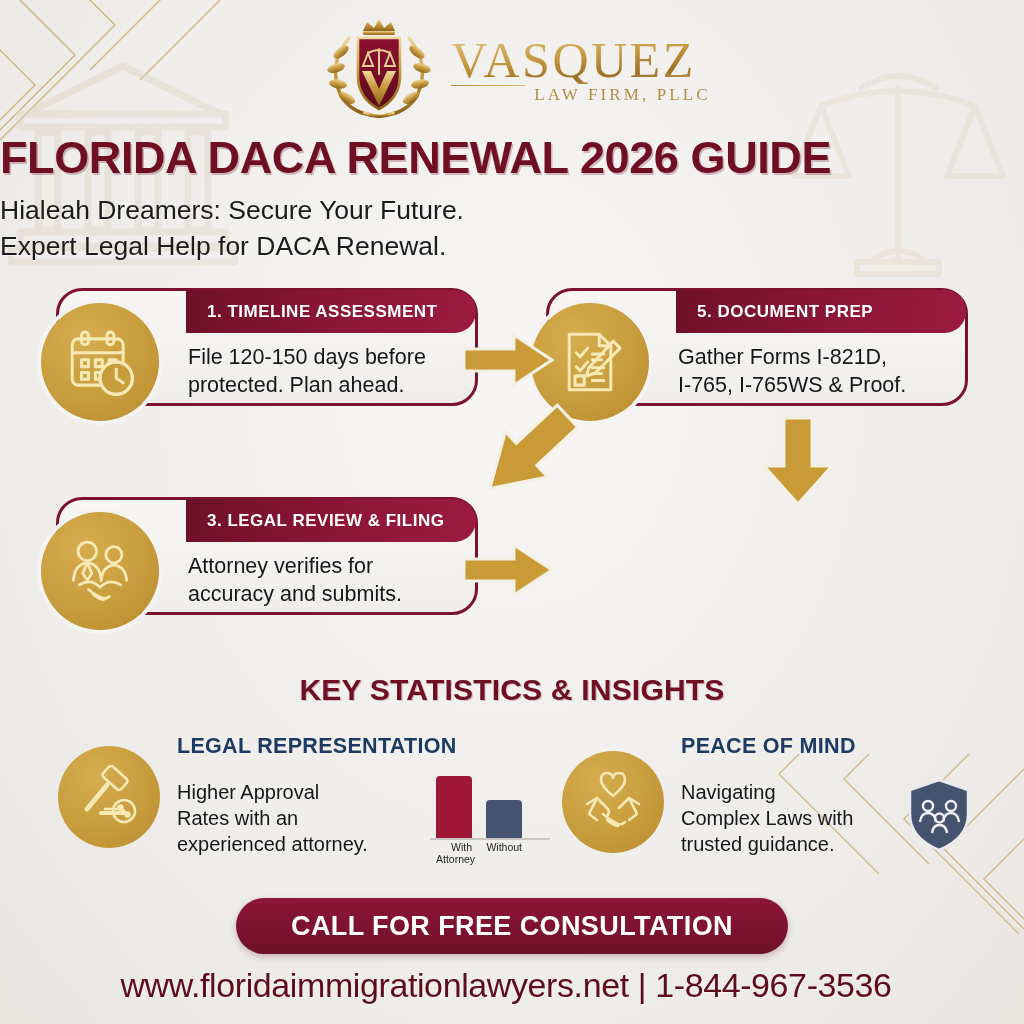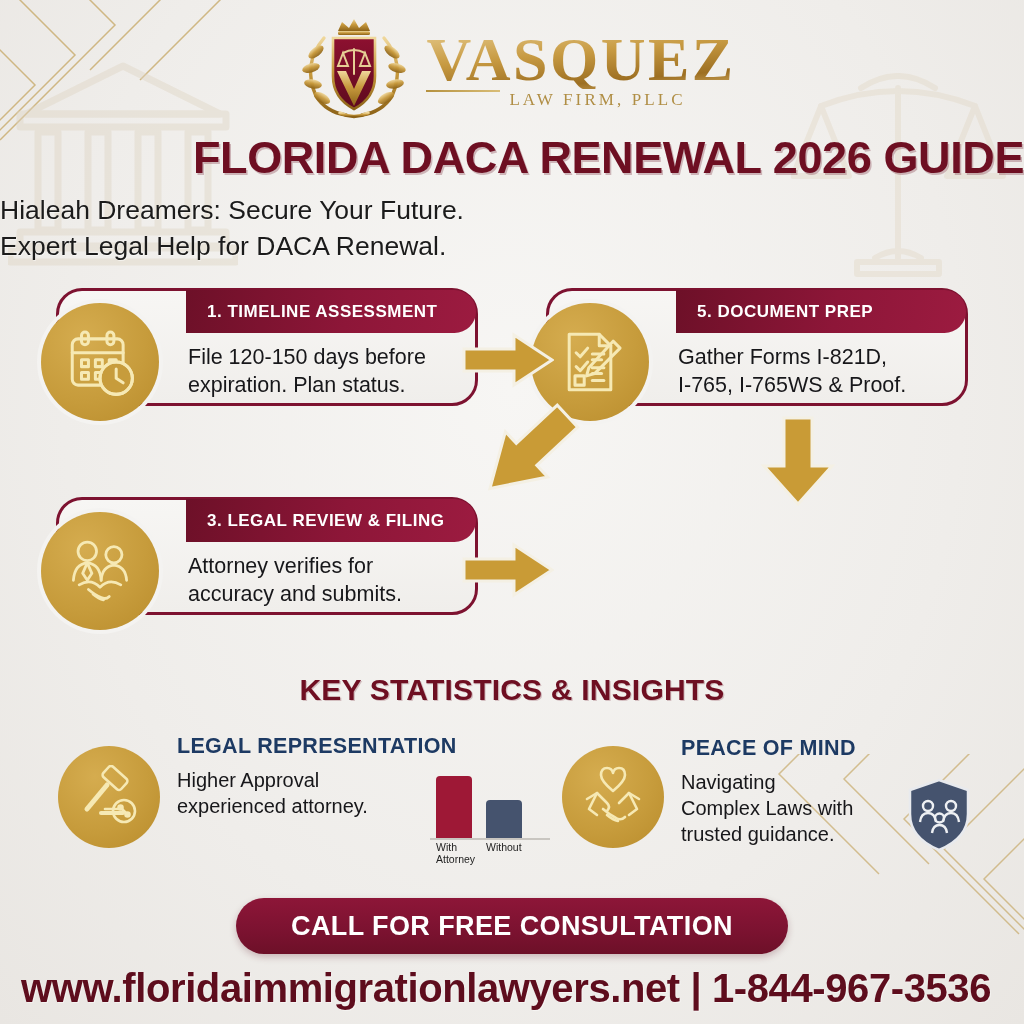--- a/index.html
+++ b/index.html
@@ -27,36 +27,36 @@
 
   
   .logo-wrap {
     position: absolute; top: 14px; left: 0; right: 0;
     display: flex; justify-content: center; align-items: center; gap: 6px;
     height: 108px;
   }
   .crest { width: 132px; height: 104px; }
   .wordmark { display: flex; flex-direction: column; align-items: flex-start; margin-top: 4px; }
   .wordmark .brand {
-    font-size: 62px; font-weight: 700; letter-spacing: 2.5px;
+    font-size: 50px; font-weight: 400; letter-spacing: 2.5px;
     line-height: .96;
     background: linear-gradient(175deg,#e5c98a 0%,#c79a42 42%,#9d6f22 78%,#d7b26a 100%);
     -webkit-background-clip: text; background-clip: text; color: transparent;
     font-family: "Liberation Serif", serif;
   }
   .wordmark .sub-row { display: flex; align-items: flex-start; gap: 9px; width: 100%; margin-top: 1px; }
   .wordmark .rule { flex: 0 0 74px; height: 1.5px; background: linear-gradient(90deg,#b5913f,#d9bd77); }
   .wordmark .subbrand {
     font-size: 17px; letter-spacing: 3.1px; color: #b08e45;
     font-family: "Liberation Serif", serif; white-space: nowrap;
   }
 
   
   .title {
-    position: absolute; top: 132px; left: 0; right: 0; text-align: right;
+    position: absolute; top: 132px; left: 0; right: 0; text-align: left;
     font-size: 45px; font-weight: bold; letter-spacing: -.4px;
     color: #6e0f22;
     text-shadow: 1.5px 1.5px 0 rgba(120,40,55,.30);
     font-family: "Liberation Sans", sans-serif;
   }
   .subtitle {
     position: absolute; top: 192px; left: 0; right: 0; 
     font-size: 26.5px; color: #1b1b1b; line-height: 1.36; font-weight: 400;
   }
   .subtitle div { text-shadow: .7px .7px 0 rgba(255,255,255,.5); }
@@ -117,49 +117,49 @@
 
   .stat-circle {
     width: 102px; height: 102px; border-radius: 50%; flex: 0 0 102px;
     background: radial-gradient(circle at 36% 30%, #d5ac4f 0%, #c79c3c 55%, #b98c2c 100%);
     display: flex; align-items: center; justify-content: center; margin-top: 18px;
   }
   .stat-circle svg { width: 64px; height: 64px; }
   .stat-text { margin-left: 17px; padding-top: 6px; }
   .stat-head {
     font-size: 21.5px; font-weight: bold; color: #1d3a63; letter-spacing: .3px;
-    margin-bottom: 8px;
+    margin-bottom: 20px;
   }
   .stat-desc { font-size: 20px; line-height: 1.3; color: #17171a; }
 
   
   .minichart { position: absolute; left: 430px; top: 770px; width: 120px; height: 92px; }
   .mc-plot { position: relative; height: 68px; display: flex; align-items: flex-end; gap: 14px; padding: 0 6px; }
   .mc-bar { width: 36px; border-radius: 4px 4px 0 0; }
   .mc-axis { height: 2px; background: #c9c6c1; margin-top: 0; }
   .mc-labels { display: flex; gap: 14px; padding: 2px 6px 0; }
   .mc-labels span {
-    width: 36px; font-size: 10.5px; color: #222; text-align: left; line-height: 1.1;
+    width: 36px; font-size: 10.5px; color: #222; text-align: right; line-height: 1.1;
   }
 
   
   .fam-shield { position: absolute; left: 906px; top: 778px; width: 66px; height: 74px; }
 
   
   .cta {
     position: absolute; left: 236px; top: 898px;
     width: 552px; height: 56px; border-radius: 28px;
     background: linear-gradient(180deg,#8d1638 0%,#7b1230 60%,#6d1028 100%);
     color: #fff; font-size: 27px; font-weight: bold; letter-spacing: .4px;
     display: flex; align-items: center; justify-content: center;
     box-shadow: 0 3px 7px rgba(90,20,35,.25);
   }
   .footer {
     position: absolute; left: 0; right: 12px; top: 966px; text-align: center;
-    font-size: 40px; font-weight: bold; color: #5e0d1d; letter-spacing: -.4px;
+    font-size: 34px; font-weight: normal; color: #5e0d1d; letter-spacing: -.4px;
     text-shadow: 1px 1px 0 rgba(255,255,255,.45);
   }
 </style>
 </head>
 <body>
 
 <div id="stage">
 
   <svg class="bg-deco deco-tl" viewBox="0 0 340 330">
     <g fill="none" stroke="#c9a css" stroke-width="1.4">
@@ -286,21 +286,21 @@
             <rect x="40" y="30" width="6" height="6"></rect>
           <rect x="16" y="41" width="6" height="6"></rect>
             <rect x="28" y="41" width="6" height="6"></rect>
           <circle cx="46" cy="46" r="14" fill="#c79c3c"></circle>
           <circle cx="46" cy="46" r="14"></circle>
           <path d="M46 38 V46 L52 50"></path>
         </svg>
       </div>
       <div class="card-body">
         <div>File 120-150 days before</div>
-        <div>expiration. Plan status.</div>
+        <div>protected. Plan ahead.</div>
       </div>
     </div>
 
     <div class="card c2">
       <div class="card-head">5. DOCUMENT PREP</div>
       <div class="icon-circle">
         <svg viewBox="0 0 64 64" fill="none" stroke="#f6e9b4" stroke-width="2.6" stroke-linecap="round" stroke-linejoin="round">
           <path d="M14 8 H40 L50 18 V56 H14 Z"></path>
           <path d="M40 8 V18 H50"></path>
           <path d="M20 24 l3.5 3.5 L30 20"></path>
@@ -372,20 +372,21 @@
         <circle cx="47" cy="46" r="11"></circle>
         <path d="M43 42 l8 8"></path>
         <circle cx="43.5" cy="42.5" r="2"></circle>
         <circle cx="50.5" cy="49.5" r="2"></circle>
       </svg>
     </div>
     <div class="stat-text">
       <div class="stat-head">LEGAL REPRESENTATION</div>
       <div class="stat-desc">
         <div>Higher Approval</div>
+        <div>Rates with an</div>
         <div>experienced attorney.</div>
       </div>
     </div>
   </div>
 
   <div class="minichart">
     <div class="mc-plot">
       <div class="mc-bar" style="height: 61.8182px; background: rgb(158, 24, 54);"></div>
       <div class="mc-bar" style="height: 38.3273px; background: rgb(69, 83, 110);"></div>
     </div>

